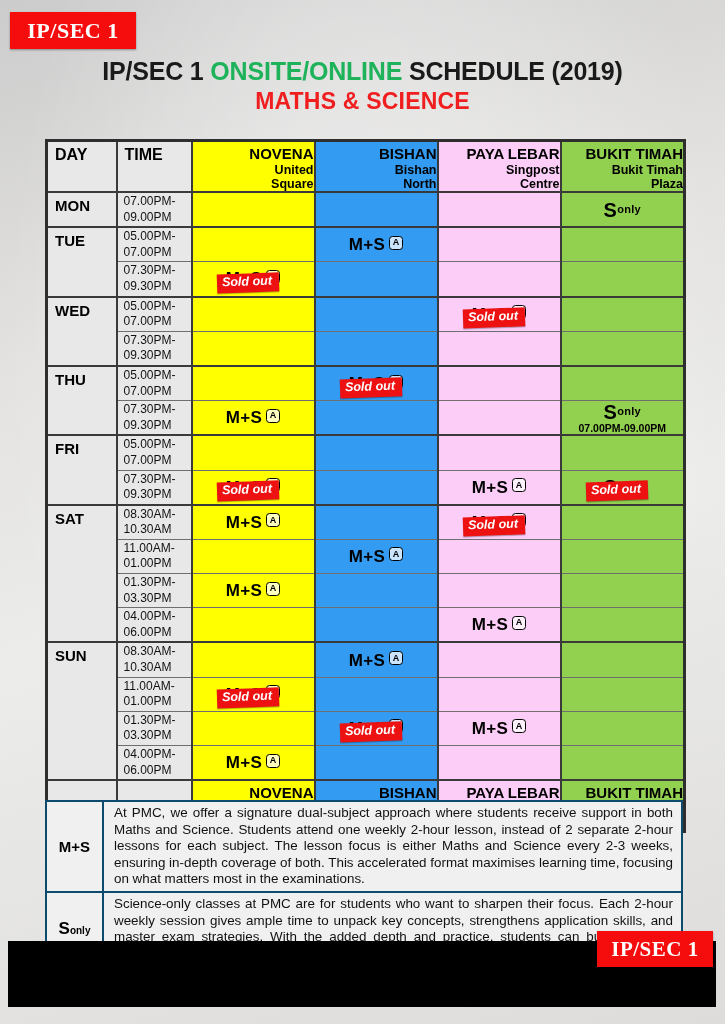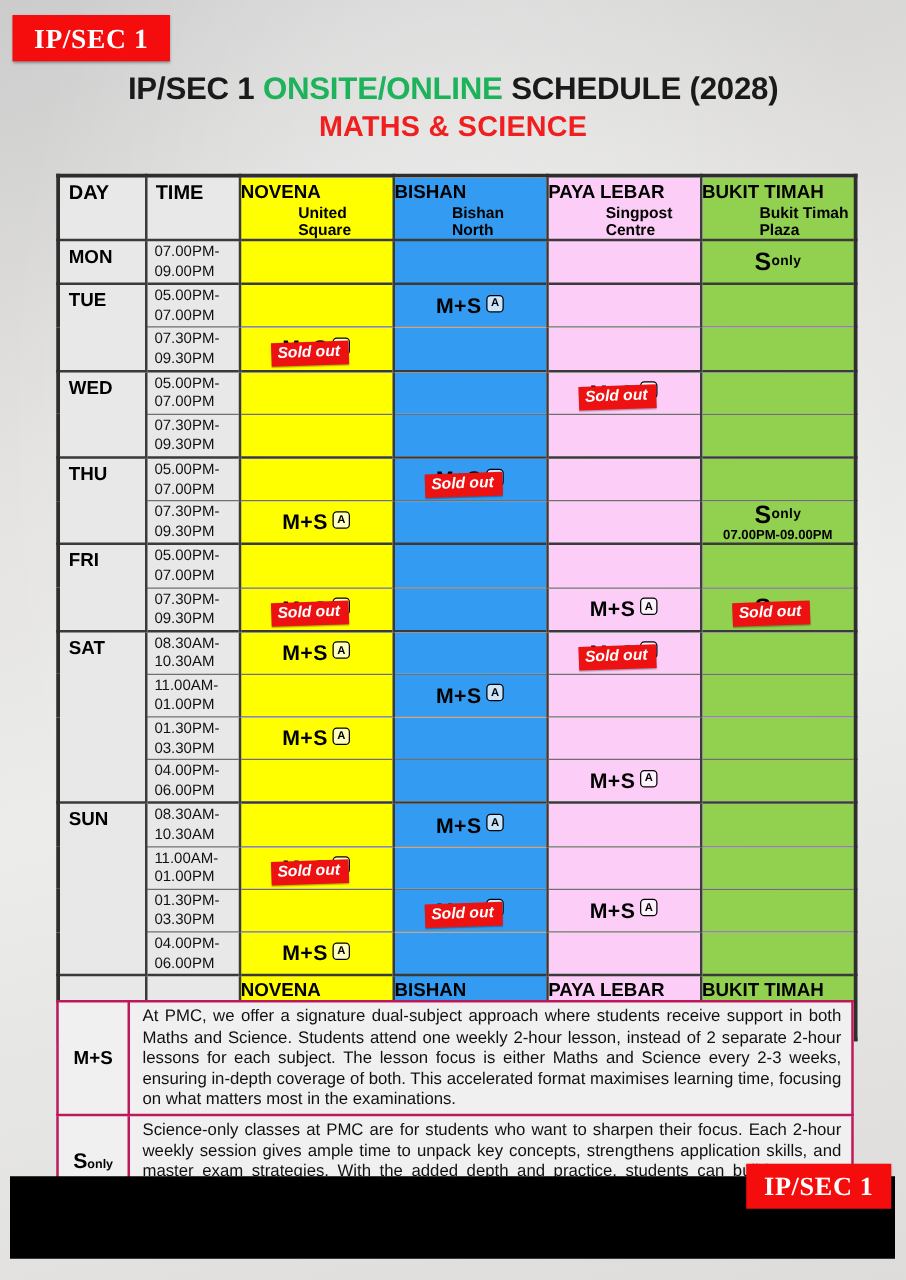--- a/index.html
+++ b/index.html
@@ -48,21 +48,21 @@
   .schedule thead th{ height:42px; border-bottom:2px solid #3a3a3a; vertical-align:top; }
   .schedule tfoot td{ height:42px; border-top:2px solid #3a3a3a; vertical-align:top; }
   .schedule tbody td{ height:32px; }
   .schedule tbody tr.day-start td{ border-top:2px solid #3a3a3a; }
 
   th.day-col, td.day-cell, th.time-col, td.time-cell, td.blank-cell{ background:#E8E8E8; }
   th.day-col, th.time-col{ text-align:left; padding:4px 0 0 7px; font-size:16px; }
   td.day-cell{ text-align:left; vertical-align:top; padding:4px 0 0 7px; font-weight:bold; font-size:15px; }
   td.time-cell{ text-align:left; vertical-align:middle; padding:1px 0 1px 6px; font-size:12px; line-height:1.3; color:#111; }
 
-  .centre{ text-align:left; padding-top:3px; }
+  .centre{ text-align:right; padding-top:3px; }
   .centre-name{ font-weight:bold; font-size:15px; }
   .centre-branch{ font-size:12.5px; margin-top:1px;margin-left:46px; }
 
   td.slot-cell{ padding:0; }
   .slot-content{ position:relative; width:100%; height:100%; min-height:31px;
     display:flex; flex-direction:column; align-items:center; justify-content:center; }
   .class-tag{ font-weight:bold; font-size:17px; letter-spacing:.3px; color:#000;
     display:flex; align-items:center; line-height:1; }
   .tier-icon{
     display:inline-flex; align-items:center; justify-content:center;
@@ -80,21 +80,21 @@
     padding:1px 7px 2px 5px; white-space:nowrap; line-height:1.25;
     box-shadow:0 1px 1px rgba(0,0,0,.3);
   }
 
   
   table.legend{
     position:absolute; left:45px; top:800px; width:638px;
     border-collapse:collapse; background:#F0F0F0;
     border:2.5px solid #1c1c1c; table-layout:fixed;
   }
-  .legend td{ border:2px solid #be185d; vertical-align:middle; }
+  .legend td{ border:2px solid #0c4a6e; vertical-align:middle; }
   .legend-key{ width:57px; text-align:center; font-weight:bold; font-size:15px; }
   .legend-key .s-big{ font-size:17px; } .legend-key .s-sub{ font-size:10px; }
   .legend-text{ padding:3px 8px 3px 10px; font-size:13.4px; line-height:1.24; text-align:justify; color:#111; }
   .legend tr:first-child td{ height:82px; }
   .legend tr:last-child td{ height:56px; }
 
   
   .registration{
     position:absolute; left:8px; top:941px; width:708px; height:66px;
     background:#000; color:#fff; padding:6px 12px 0 12px;
@@ -104,21 +104,21 @@
   .reg-link{ color:#fff; text-decoration:underline; cursor:pointer; }
 </style>
 </head>
 <body>
 
 <div class="page">
 
   <div class="corner-badge top" style="background-color: rgb(245, 13, 13);">IP/SEC 1</div>
 
   <div class="title-wrap">
-    <h1><span>IP/SEC 1 </span><span style="color: rgb(30, 179, 91);">ONSITE/ONLINE</span><span> SCHEDULE (2028)</span></h1>
+    <h1><span>IP/SEC 1 </span><span style="color: rgb(30, 179, 91);">ONSITE/ONLINE</span><span> SCHEDULE (2019)</span></h1>
     <h2 style="color: rgb(240, 30, 30);">MATHS &amp; SCIENCE</h2>
   </div>
 
   <table class="schedule">
     <colgroup>
       <col style="width:70px">
         <col style="width:75px">
       <col style="width:123px">
         <col style="width:123px">
         <col style="width:123px">

